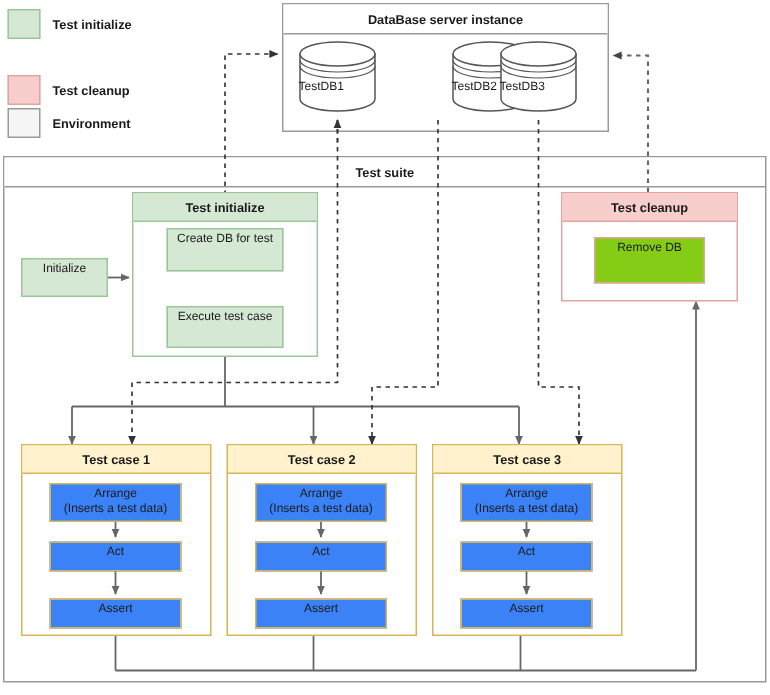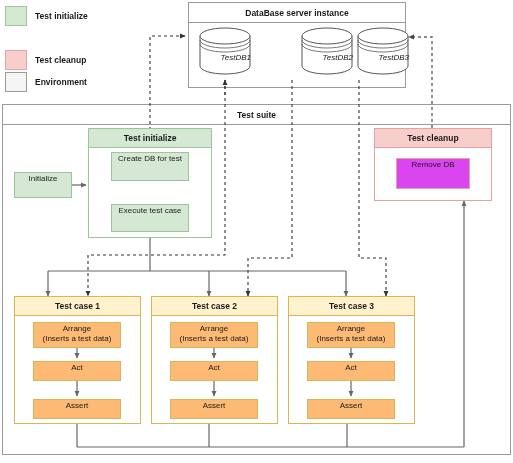--- a/index.html
+++ b/index.html
@@ -38,27 +38,27 @@
   
   .grp-yellow{position:absolute;box-sizing:border-box;background:#ffffff;border:1px solid #d6b656;}
   .grp-yellow > .g-title{position:absolute;left:0;top:0;right:0;height:19px;line-height:19px;
     box-sizing:border-box;text-align:center;font-size:8.5px;font-weight:bold;
     background:#fff2cc;border-bottom:1px solid #d6b656;}
 
   
   .task{position:absolute;box-sizing:border-box;display:flex;align-items:flex-start;justify-content:center;
     text-align:center;font-size:8px;line-height:10px;padding:1px 3px;}
   .task.green{background:#d5e8d4;border:1px solid #9ac69a;}
-  .task.red{background:#d946ef;border:1px solid #e3a3a3;}
-  .task.yellow{background:#fdba74;border:1px solid #d6b656;}
+  .task.red{background:#84cc16;border:1px solid #e3a3a3;}
+  .task.yellow{background:#3b82f6;border:1px solid #d6b656;}
 
   
   .db{position:absolute;box-sizing:border-box;}
-  .db .db-label{position:absolute;left:0;right:0;top:26px;text-align:right;
-    font-size:8px;color:#1a1a1a;font-style:italic;}
+  .db .db-label{position:absolute;left:0;right:18px;top:26px;text-align:left;
+    font-size:8px;color:#1a1a1a;}
 </style>
 </head>
 <body>
 
 <div id="stage">
 
   <div class="legend-row" style="left:5px;top:6px;width:120px;">
     <div class="legend-swatch" style="background:#d5e8d4;border:1px solid #9ac69a;"></div>
     <div class="legend-label">Test initialize</div>
   </div>
@@ -88,21 +88,21 @@
   <div class="db" style="left:266px;top:27px;width:52px;height:48px;margin-left:35px;">
     <svg width="52" height="48" viewBox="0 0 52 48">
       <path d="M1,9 L1,39 A25,8 0 0 0 51,39 L51,9 Z" fill="#ffffff" stroke="#555555" stroke-width="1"></path>
       <ellipse cx="26" cy="9" rx="25" ry="8" fill="#ffffff" stroke="#555555" stroke-width="1"></ellipse>
       <path d="M1,13 A25,8 0 0 0 51,13" fill="none" stroke="#555555" stroke-width="0.8"></path>
       <path d="M1,17 A25,8 0 0 0 51,17" fill="none" stroke="#555555" stroke-width="0.8"></path>
     </svg>
     <div class="db-label">TestDB2</div>
   </div>
 
-  <div class="db" style="left:333px;top:27px;width:52px;height:48px;margin-left:24px;">
+  <div class="db" style="left:333px;top:27px;width:52px;height:48px;">
     <svg width="52" height="48" viewBox="0 0 52 48">
       <path d="M1,9 L1,39 A25,8 0 0 0 51,39 L51,9 Z" fill="#ffffff" stroke="#555555" stroke-width="1"></path>
       <ellipse cx="26" cy="9" rx="25" ry="8" fill="#ffffff" stroke="#555555" stroke-width="1"></ellipse>
       <path d="M1,13 A25,8 0 0 0 51,13" fill="none" stroke="#555555" stroke-width="0.8"></path>
       <path d="M1,17 A25,8 0 0 0 51,17" fill="none" stroke="#555555" stroke-width="0.8"></path>
     </svg>
     <div class="db-label">TestDB3</div>
   </div>
 
   <div class="pool" style="left:2px;top:104px;width:509px;height:351px;">

